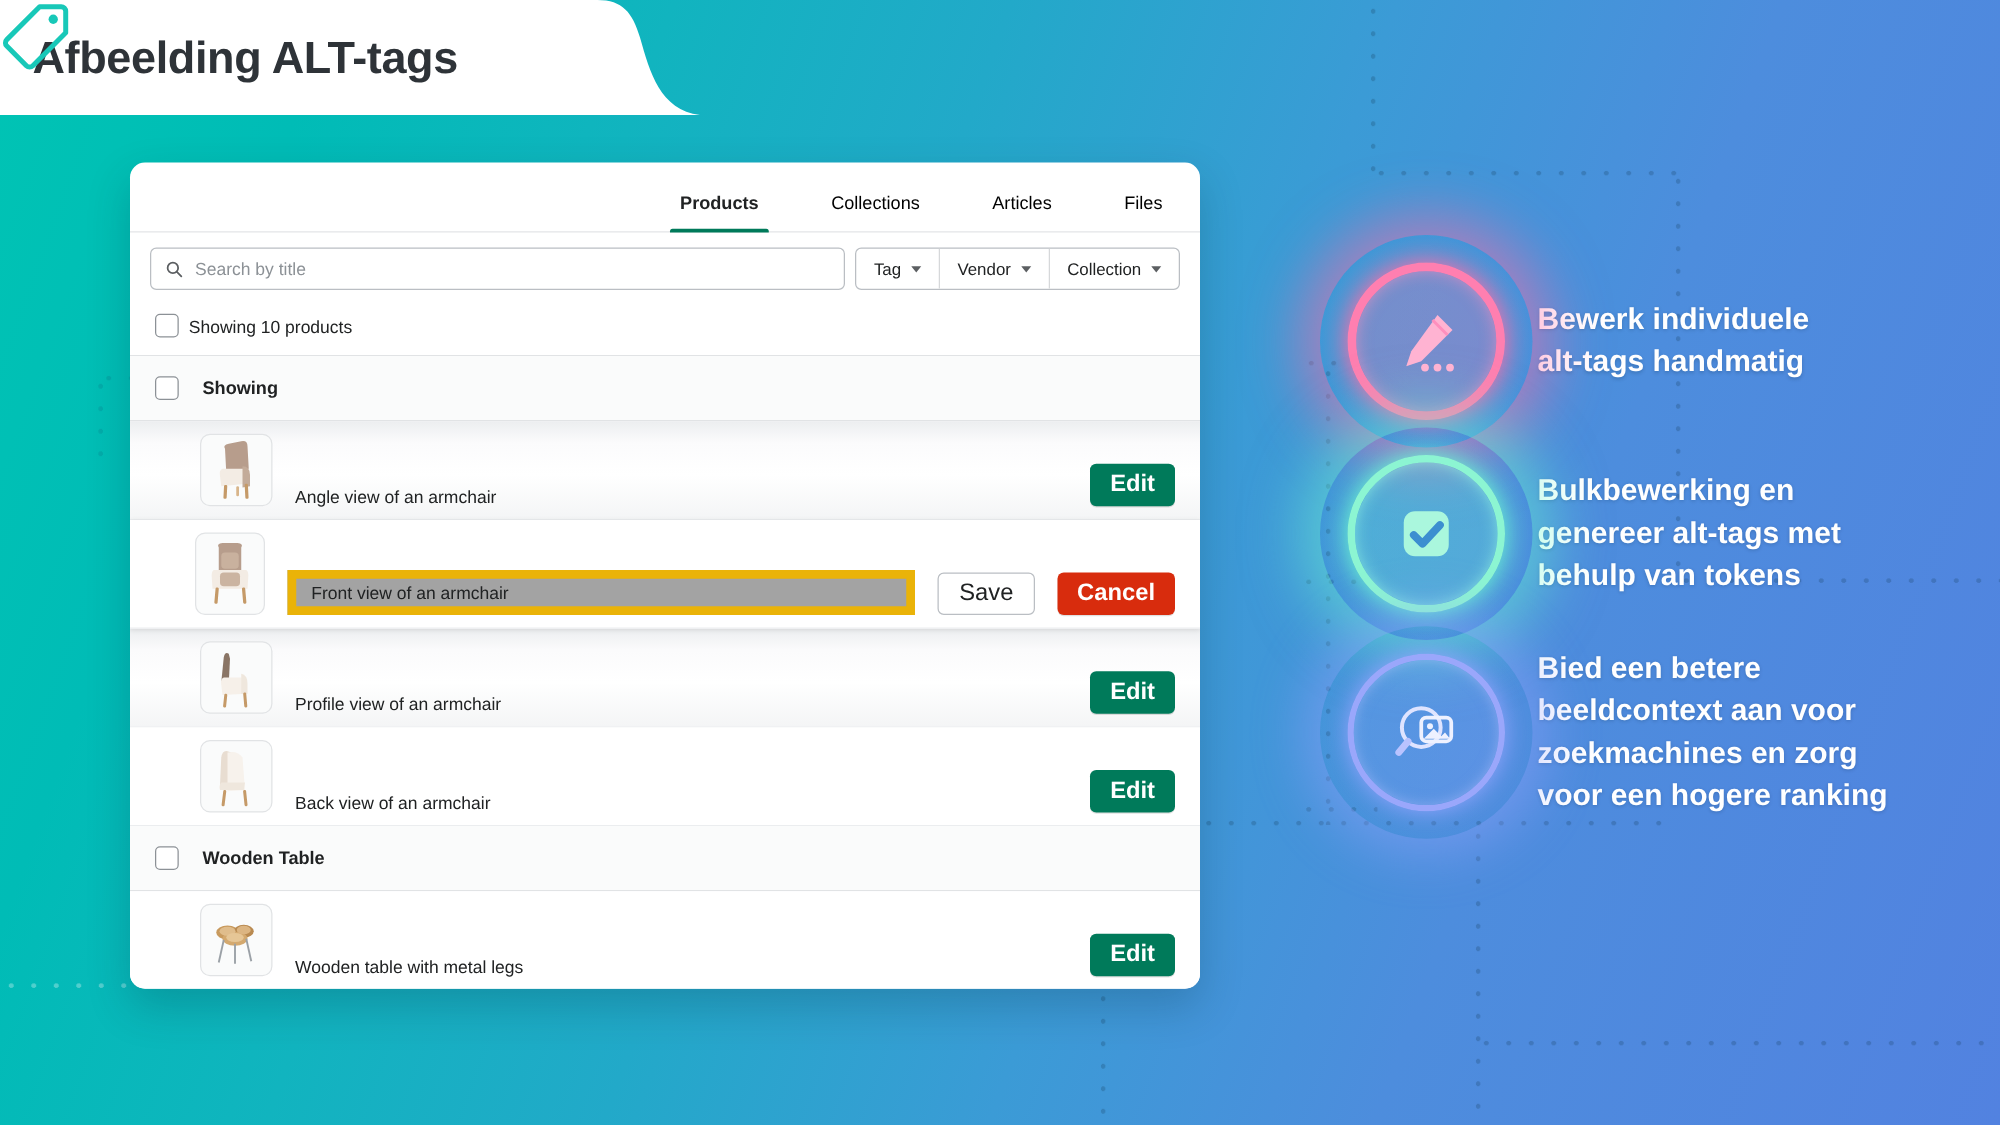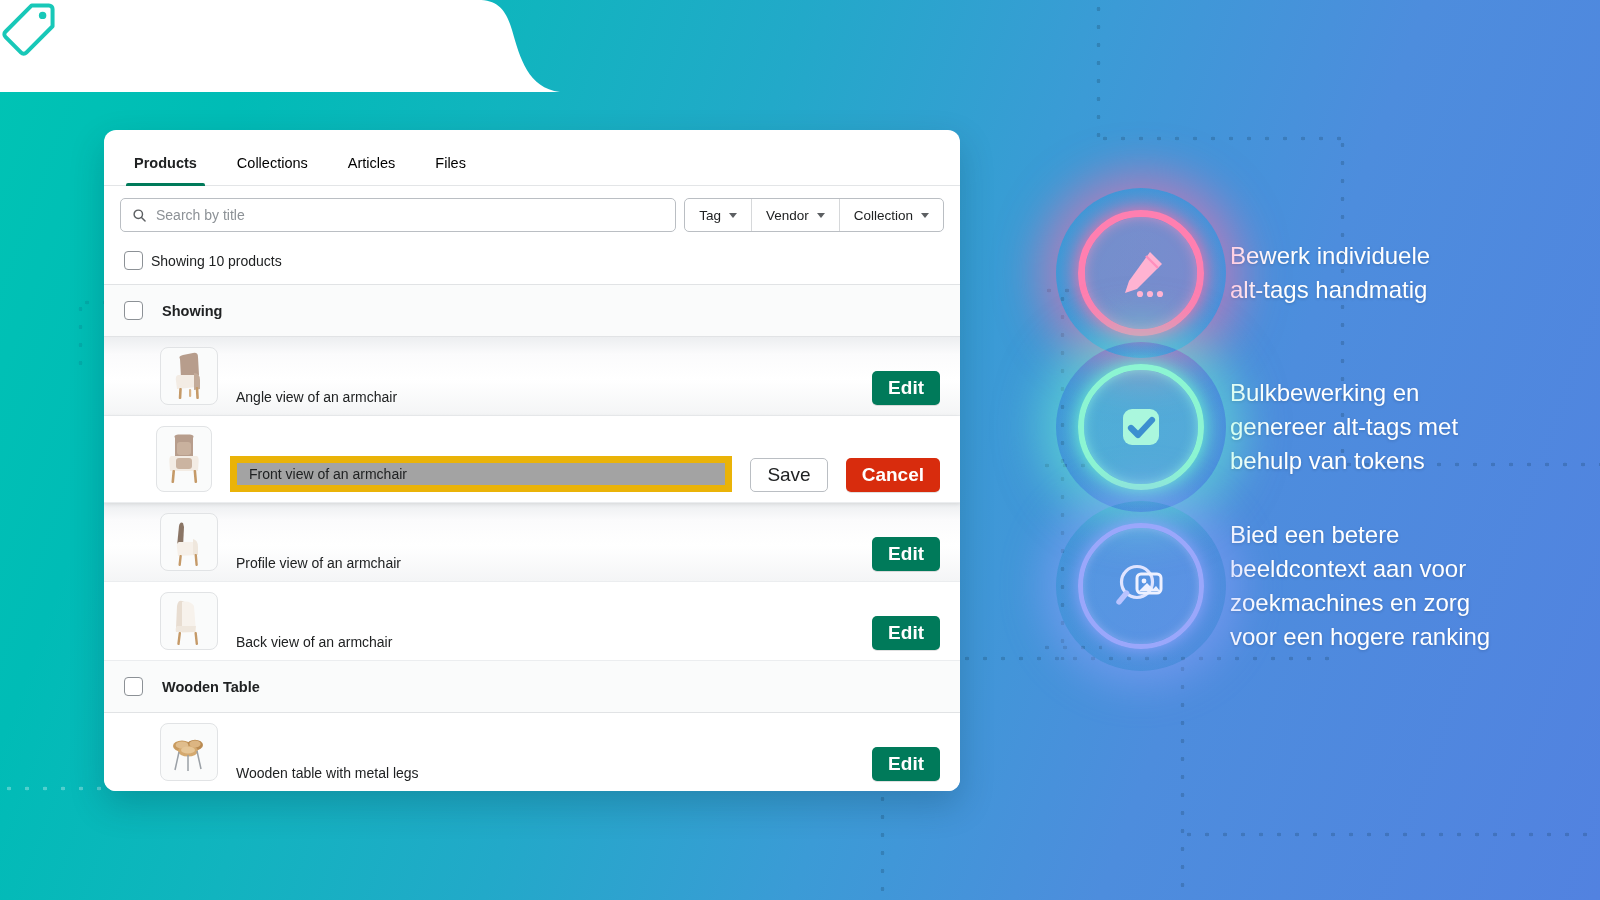--- a/index.html
+++ b/index.html
@@ -77,21 +77,22 @@
     overflow: hidden;
     z-index: 5;
   }
 
   #tabbar {
     display: flex;
     align-items: flex-end;
     height: 56px;
     padding: 0 12px;
     border-bottom: 1px solid #e3e5e7;
-    gap: 4px;
+    gap: 22px;
+    justify-content: flex-end;
   }
   .tab {
     position: relative;
     padding: 0 18px 15px 18px;
     font-size: 14.5px;
     color: #000000;
     cursor: pointer;
     line-height: 1;
   }
   .tab.active { color: #202223; font-weight: bold; }
@@ -265,21 +266,21 @@
     inset: -22px;
     border-radius: 50%;
   }
   .f-circle .ring {
     position: absolute;
     inset: 0;
     border-radius: 50%;
   }
   .f-text {
     font-size: 24px;
-    font-weight: normal;
+    font-weight: bold;
     color: #fff;
     line-height: 1.42;
     text-shadow: 0 1px 3px rgba(0,30,60,.22);
   }
   .f-icon { position: relative; z-index: 2; }
 </style>
 </head>
 <body>
 
 <div id="stage">
@@ -304,20 +305,21 @@
 
   <div id="header-banner">
     <svg width="600" height="96" viewBox="0 0 600 96" aria-hidden="true">
       <path d="M0,0 L478,0 C498,0 506,10 512,30 C520,58 528,88 560,92 L0,92 Z" fill="#ffffff"></path>
     </svg>
     <div id="header-inner">
       <svg id="tag-icon" viewBox="0 0 64 64" fill="none">
         <path d="M35 6 H54 A4 4 0 0 1 58 10 V29 L29 58 A4 4 0 0 1 23.3 58 L6 40.7 A4 4 0 0 1 6 35 Z" stroke="#18c8b8" stroke-width="4.4" stroke-linejoin="round" fill="none"></path>
         <circle cx="47" cy="17" r="4.1" fill="#18c8b8"></circle>
       </svg>
+      <div id="header-title">Afbeelding ALT-tags</div>
     </div>
   </div>
 
   <div id="app-card">
 
     <div id="tabbar">
       <div class="tab active">Products</div>
       <div class="tab">Collections</div>
       <div class="tab">Articles</div>
       <div class="tab">Files</div>

